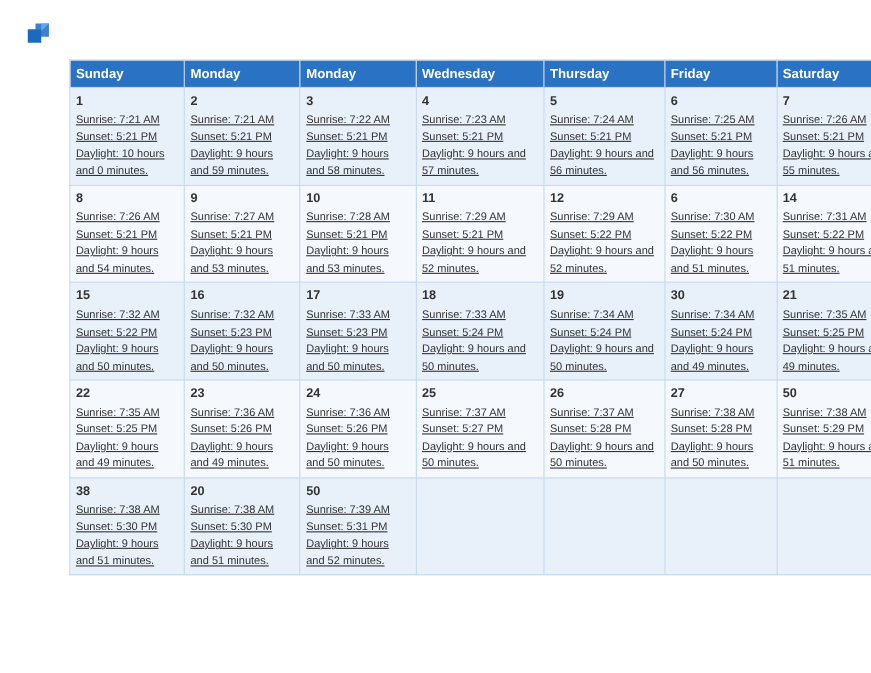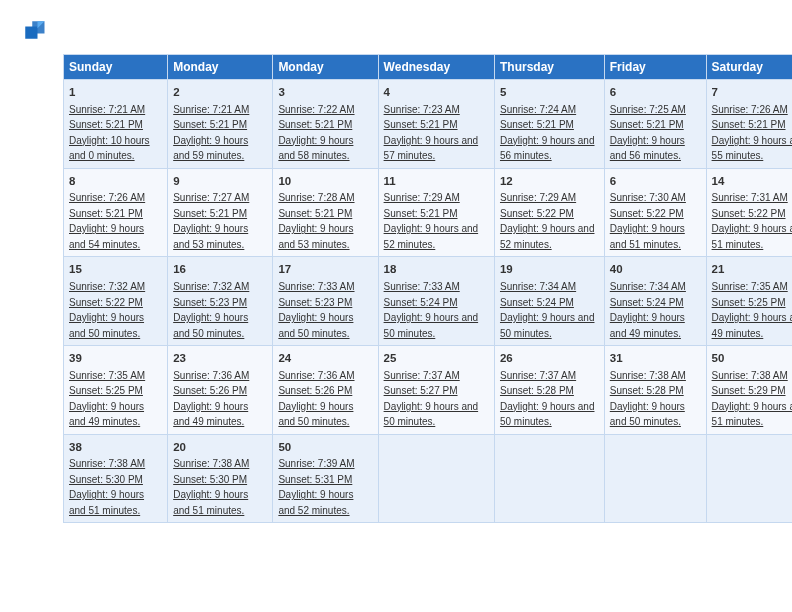--- a/index.html
+++ b/index.html
@@ -154,30 +154,30 @@
           <td><span class="day-num">12</span><span class="day-info">Sunrise: 7:29 AM<br>Sunset: 5:22 PM<br>Daylight: 9 hours and 52 minutes.</span></td>
           <td><span class="day-num">6</span><span class="day-info">Sunrise: 7:30 AM<br>Sunset: 5:22 PM<br>Daylight: 9 hours and 51 minutes.</span></td>
           <td><span class="day-num">14</span><span class="day-info">Sunrise: 7:31 AM<br>Sunset: 5:22 PM<br>Daylight: 9 hours and 51 minutes.</span></td>
         </tr>
         <tr>
           <td><span class="day-num">15</span><span class="day-info">Sunrise: 7:32 AM<br>Sunset: 5:22 PM<br>Daylight: 9 hours and 50 minutes.</span></td>
           <td><span class="day-num">16</span><span class="day-info">Sunrise: 7:32 AM<br>Sunset: 5:23 PM<br>Daylight: 9 hours and 50 minutes.</span></td>
           <td><span class="day-num">17</span><span class="day-info">Sunrise: 7:33 AM<br>Sunset: 5:23 PM<br>Daylight: 9 hours and 50 minutes.</span></td>
           <td><span class="day-num">18</span><span class="day-info">Sunrise: 7:33 AM<br>Sunset: 5:24 PM<br>Daylight: 9 hours and 50 minutes.</span></td>
           <td><span class="day-num">19</span><span class="day-info">Sunrise: 7:34 AM<br>Sunset: 5:24 PM<br>Daylight: 9 hours and 50 minutes.</span></td>
-          <td><span class="day-num">40</span><span class="day-info">Sunrise: 7:34 AM<br>Sunset: 5:24 PM<br>Daylight: 9 hours and 49 minutes.</span></td>
+          <td><span class="day-num">30</span><span class="day-info">Sunrise: 7:34 AM<br>Sunset: 5:24 PM<br>Daylight: 9 hours and 49 minutes.</span></td>
           <td><span class="day-num">21</span><span class="day-info">Sunrise: 7:35 AM<br>Sunset: 5:25 PM<br>Daylight: 9 hours and 49 minutes.</span></td>
         </tr>
         <tr>
-          <td><span class="day-num">39</span><span class="day-info">Sunrise: 7:35 AM<br>Sunset: 5:25 PM<br>Daylight: 9 hours and 49 minutes.</span></td>
+          <td><span class="day-num">22</span><span class="day-info">Sunrise: 7:35 AM<br>Sunset: 5:25 PM<br>Daylight: 9 hours and 49 minutes.</span></td>
           <td><span class="day-num">23</span><span class="day-info">Sunrise: 7:36 AM<br>Sunset: 5:26 PM<br>Daylight: 9 hours and 49 minutes.</span></td>
           <td><span class="day-num">24</span><span class="day-info">Sunrise: 7:36 AM<br>Sunset: 5:26 PM<br>Daylight: 9 hours and 50 minutes.</span></td>
           <td><span class="day-num">25</span><span class="day-info">Sunrise: 7:37 AM<br>Sunset: 5:27 PM<br>Daylight: 9 hours and 50 minutes.</span></td>
           <td><span class="day-num">26</span><span class="day-info">Sunrise: 7:37 AM<br>Sunset: 5:28 PM<br>Daylight: 9 hours and 50 minutes.</span></td>
-          <td><span class="day-num">31</span><span class="day-info">Sunrise: 7:38 AM<br>Sunset: 5:28 PM<br>Daylight: 9 hours and 50 minutes.</span></td>
+          <td><span class="day-num">27</span><span class="day-info">Sunrise: 7:38 AM<br>Sunset: 5:28 PM<br>Daylight: 9 hours and 50 minutes.</span></td>
           <td><span class="day-num">50</span><span class="day-info">Sunrise: 7:38 AM<br>Sunset: 5:29 PM<br>Daylight: 9 hours and 51 minutes.</span></td>
         </tr>
         <tr>
           <td><span class="day-num">38</span><span class="day-info">Sunrise: 7:38 AM<br>Sunset: 5:30 PM<br>Daylight: 9 hours and 51 minutes.</span></td>
           <td><span class="day-num">20</span><span class="day-info">Sunrise: 7:38 AM<br>Sunset: 5:30 PM<br>Daylight: 9 hours and 51 minutes.</span></td>
           <td><span class="day-num">50</span><span class="day-info">Sunrise: 7:39 AM<br>Sunset: 5:31 PM<br>Daylight: 9 hours and 52 minutes.</span></td>
           <td></td>
           <td></td>
           <td></td>
           <td></td>

